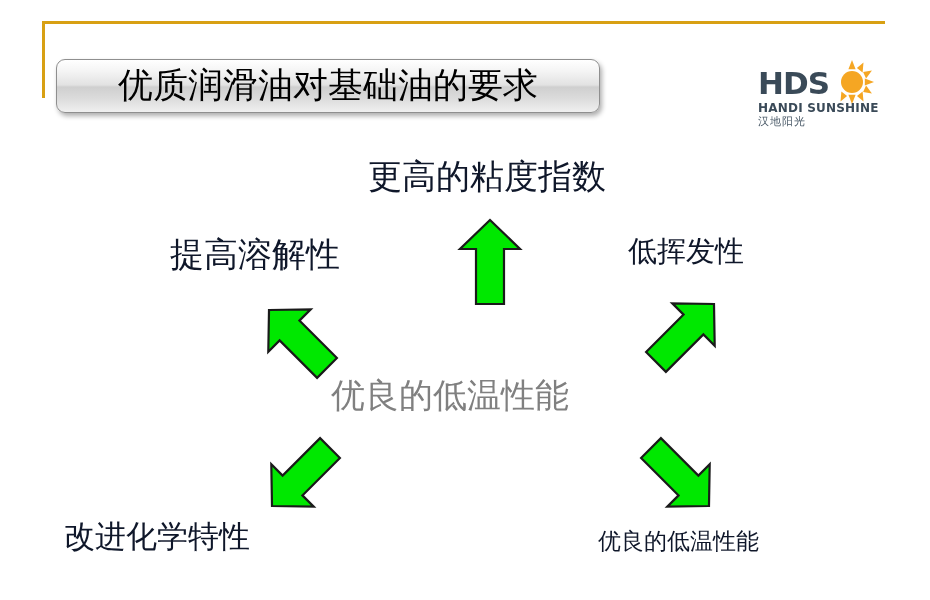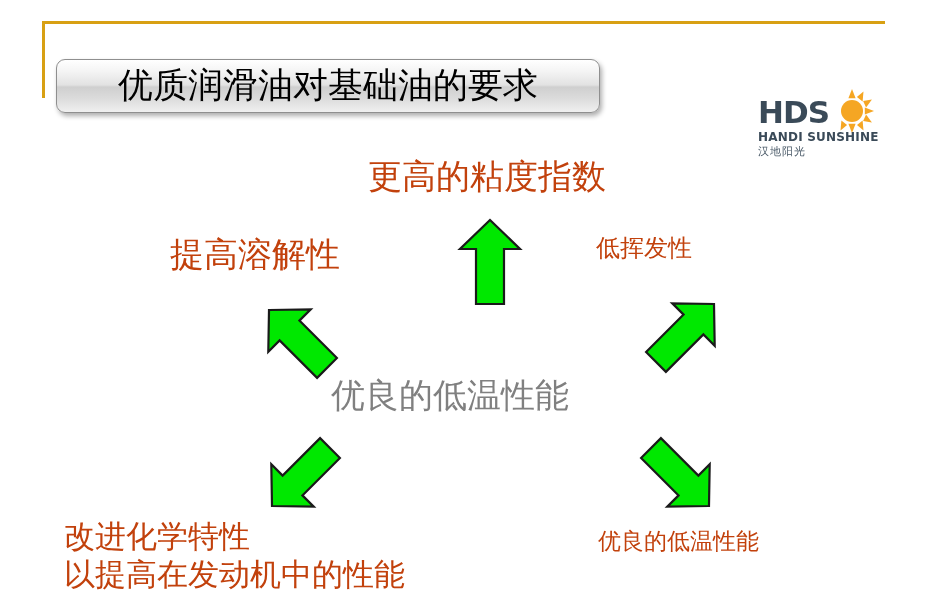--- a/index.html
+++ b/index.html
@@ -74,21 +74,20 @@
     padding-bottom: 2px;
   }
 
   
   .logo {
     position: absolute;
     left: 756px;
     top: 60px;
     width: 128px;
     height: 70px;
-    margin-top: 29px;
   }
   .logo-mark {
     position: relative;
     width: 128px;
     height: 44px;
   }
   .logo-sun {
     position: absolute;
     left: 74px;
     top: 0px;
@@ -115,39 +114,39 @@
     font-size: 12px;
     line-height: 12px;
     color: #3a4a58;
     letter-spacing: 0.2px;
     white-space: nowrap;
   }
   .logo-cn {
     position: absolute;
     left: 2px;
     top: 56px;
-    font-family: Liberation Serif, serif;
+    font-family: Liberation Mono, monospace;
     font-size: 11px;
     line-height: 13px;
     color: #4a5a68;
     letter-spacing: 1px;
     white-space: nowrap;
   }
 
   
   .label {
     position: absolute;
     font-family: "DejaVu Serif", "Liberation Serif", serif;
-    color: #c2410c;
+    color: #0f172a;
     white-space: nowrap;
     line-height: 1.12;
   }
   .label-top    { left: 368px; top: 157px; font-size: 34px; }
   .label-left   { left: 170px; top: 235px; font-size: 34px; text-align: right; }
-  .label-right  { left: 596px; top: 235px; font-size: 24px; }
+  .label-right  { left: 628px; top: 235px; font-size: 29px; }
   .label-center {
     left: 331px; top: 376px;
     font-size: 34px;
     color: #808080;
   }
   .label-bottom-left {
     left: 64px; top: 518px;
     font-size: 31px;
   }
   .label-bottom-left div { line-height: 1.22; }
@@ -204,21 +203,20 @@
   <div class="label label-top">更高的粘度指数</div>
 
   <div class="label label-left">提高溶解性</div>
 
   <div class="label label-right">低挥发性</div>
 
   <div class="label label-center">优良的低温性能</div>
 
   <div class="label label-bottom-left">
     <div>改进化学特性</div>
-    <div>以提高在发动机中的性能</div>
   </div>
 
   <div class="label label-bottom-right">优良的低温性能</div>
 
   <div class="arrow arrow-up">
     <svg width="64" height="88" viewBox="0 0 64 88">
       <polygon points="32,2 62,31 46,31 46,86 18,86 18,31 2,31" fill="#00e800" stroke="#1a1a1a" stroke-width="2.2" stroke-linejoin="miter"></polygon>
     </svg>
   </div>
 

